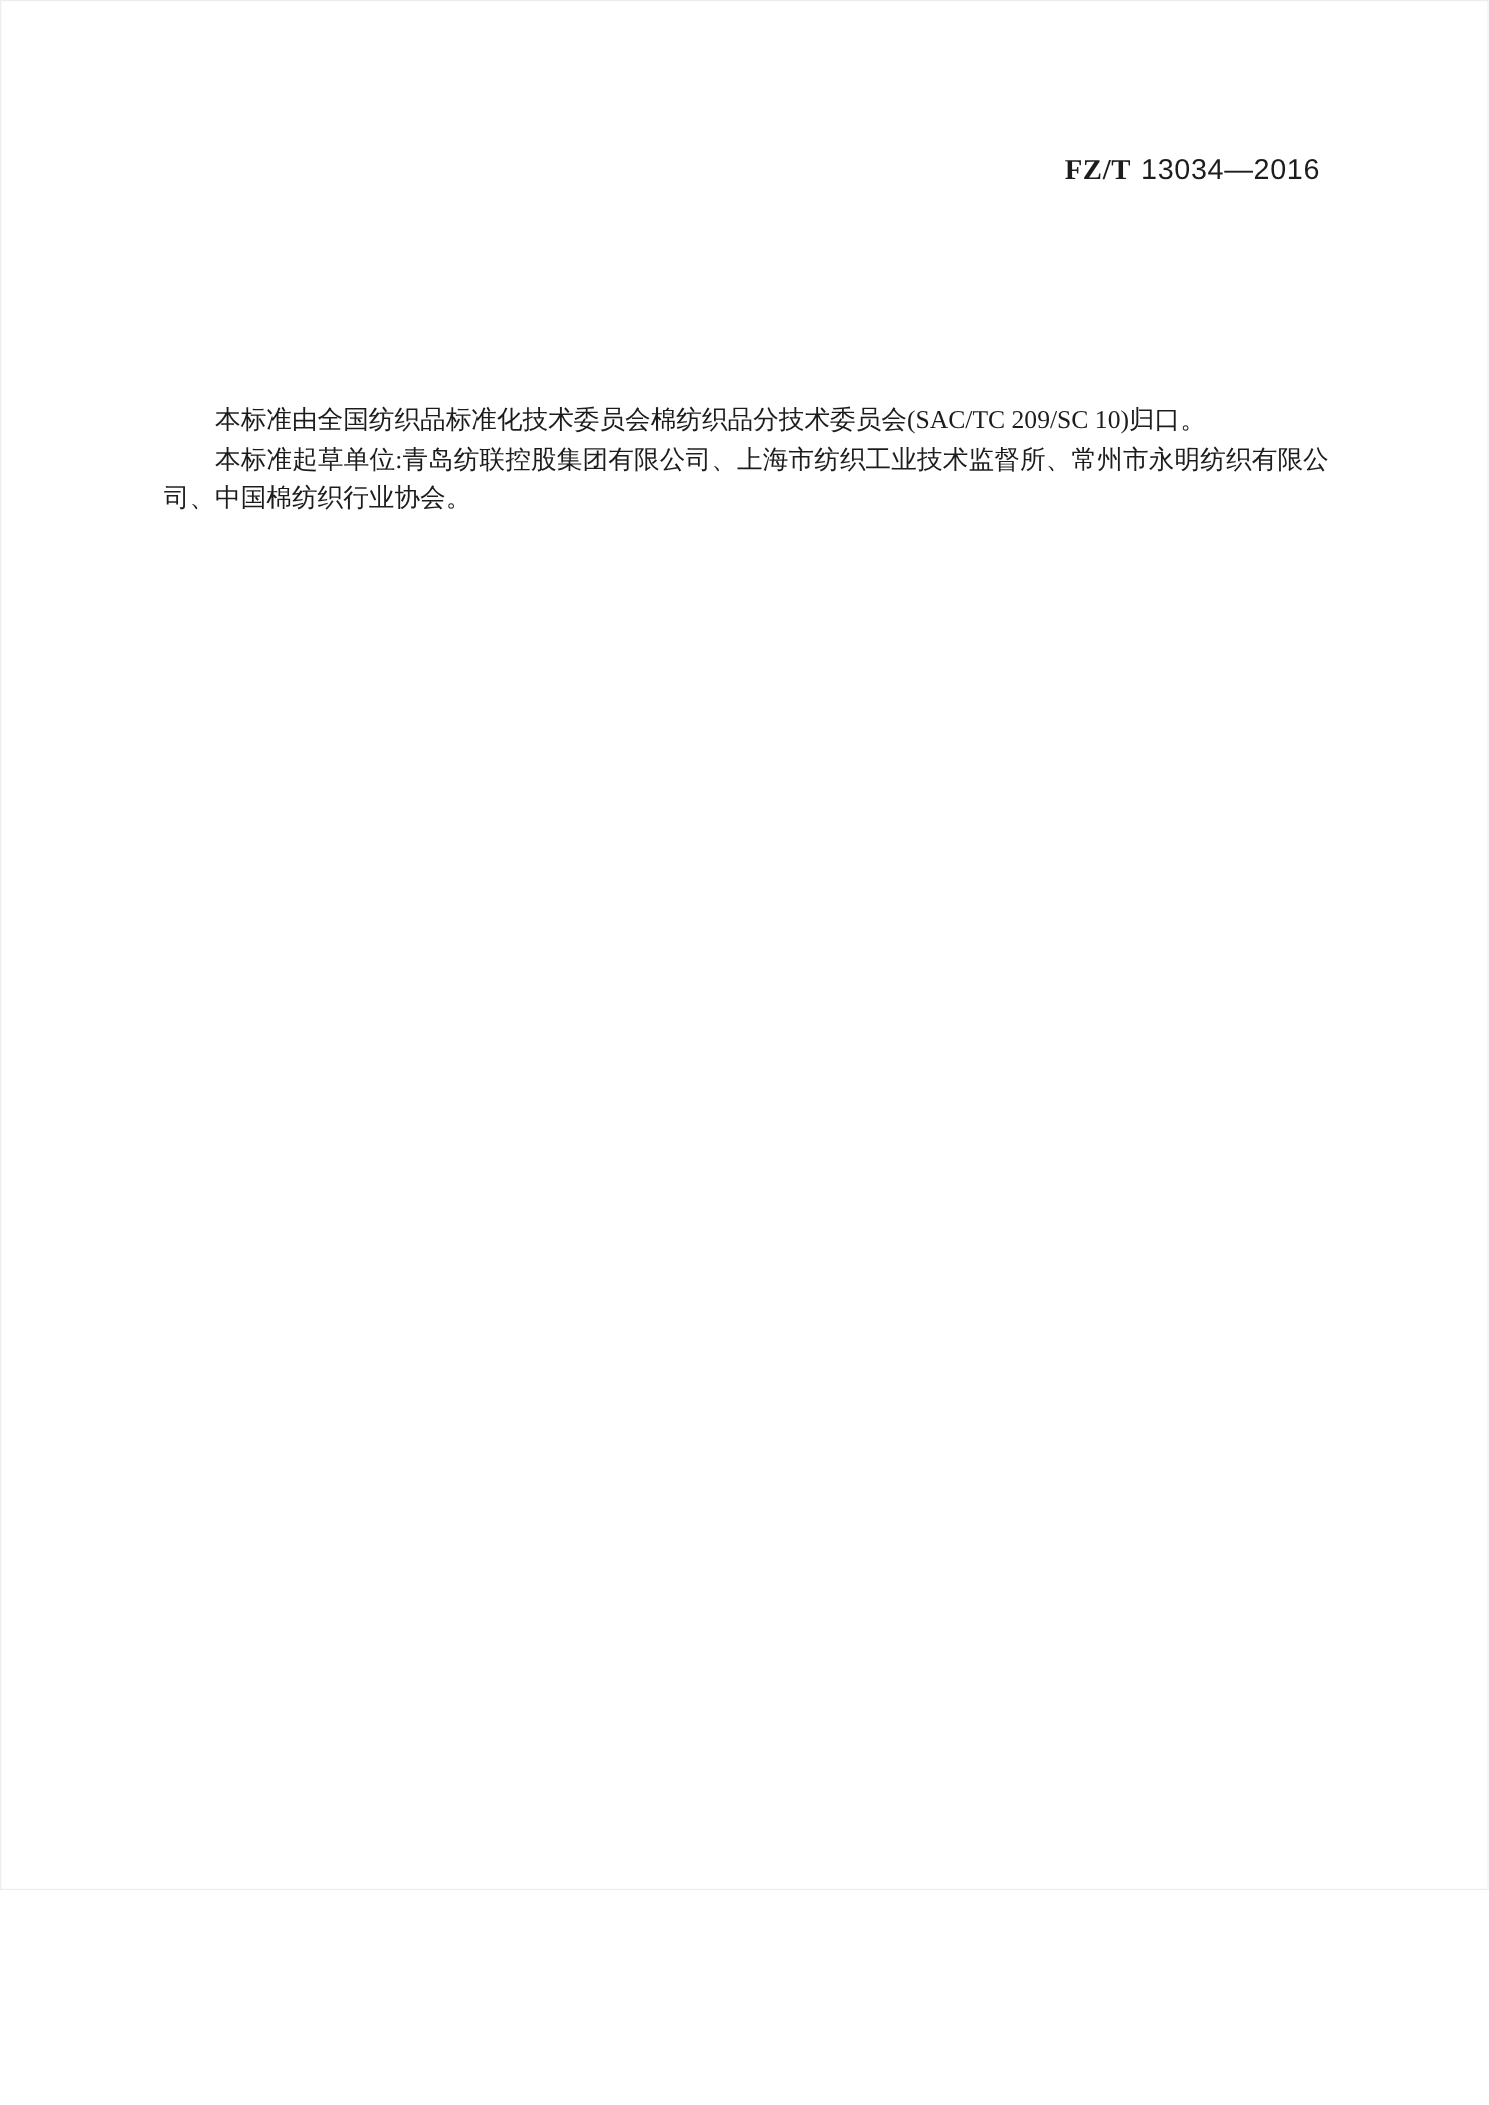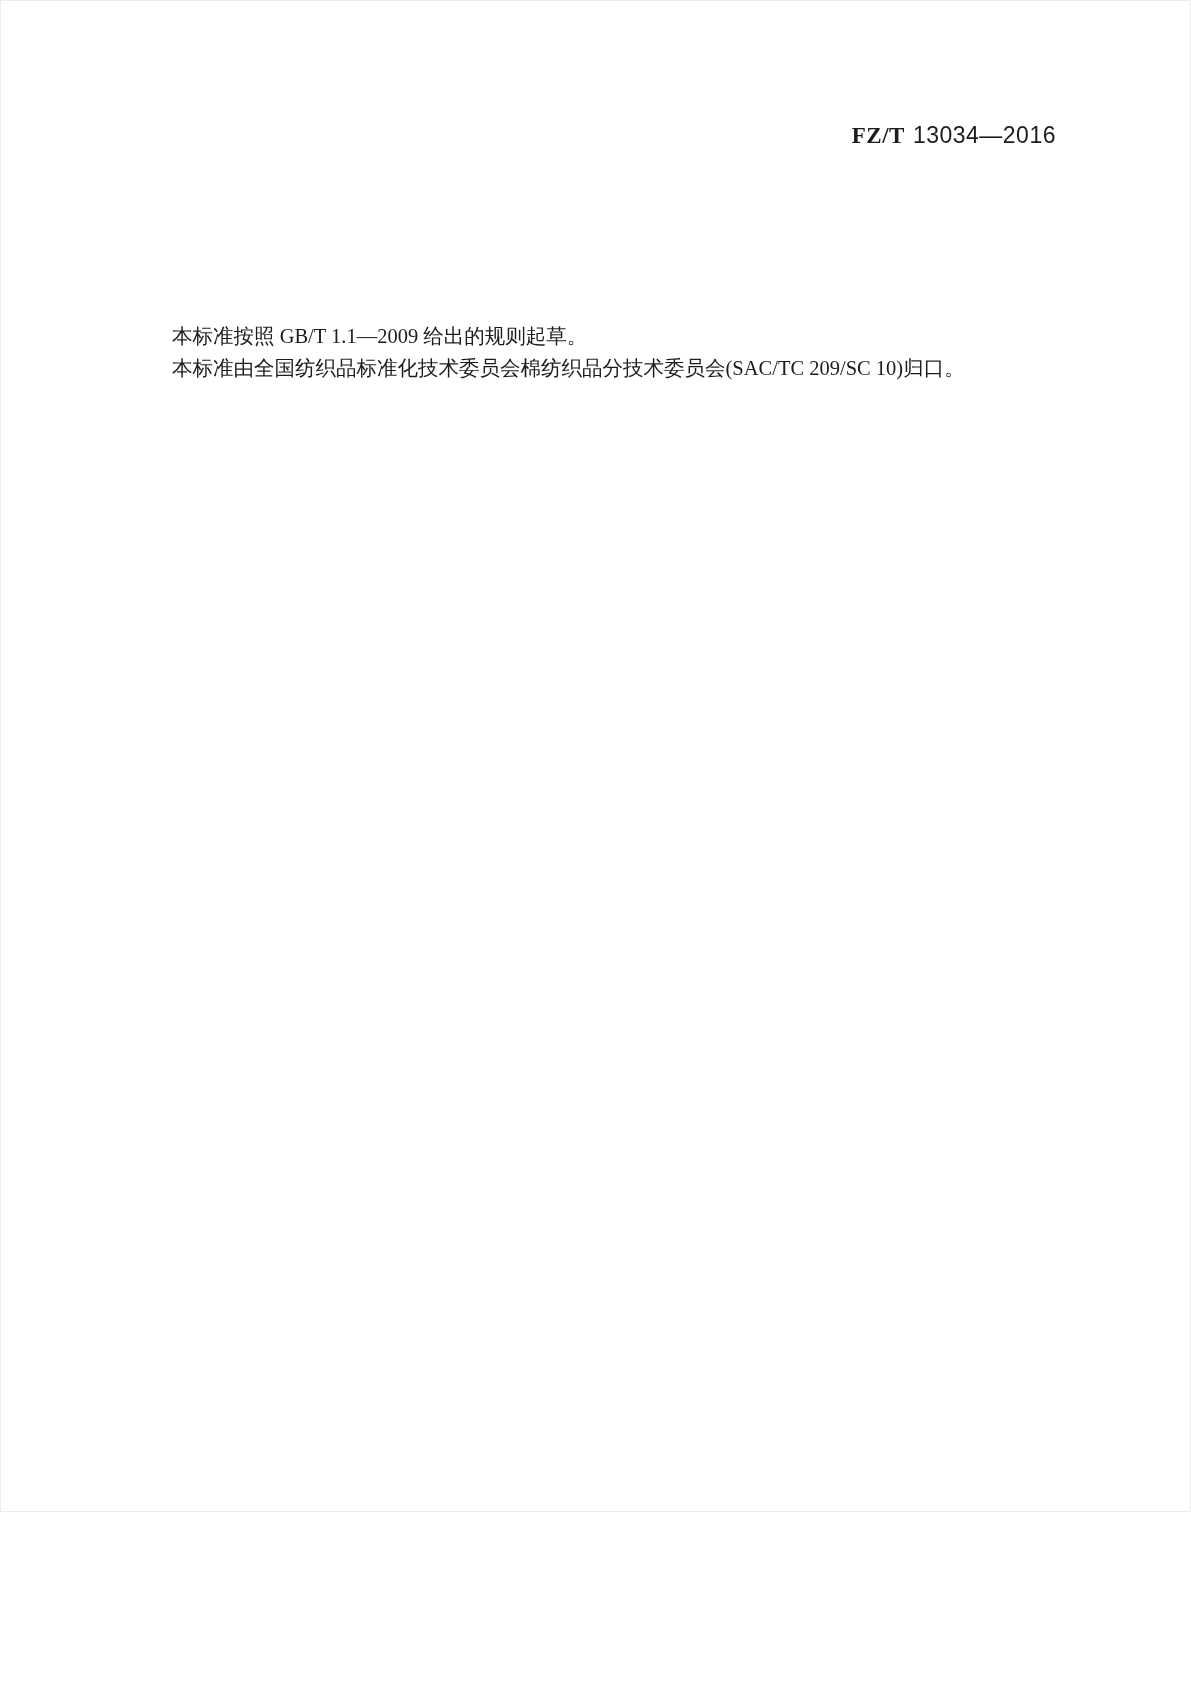--- a/index.html
+++ b/index.html
@@ -76,19 +76,19 @@
 <body>
 
 <div class="page">
 
   <div class="doc-code">
     <span class="code-prefix">FZ/T</span><span class="code-number">13034—2016</span>
   </div>
 
 
   <div class="foreword-body">
-    <p>本标准按照 GB/T 1.1—2009 给出的规则起草。</p>
     <p>本标准由全国纺织品标准化技术委员会棉纺织品分技术委员会(SAC/TC 209/SC 10)归口。</p>
+    <p>本标准起草单位:青岛纺联控股集团有限公司、上海市纺织工业技术监督所、常州市永明纺织有限公司、中国棉纺织行业协会。</p>
   </div>
 
   <div class="page-number">I</div>
 
 </div>
 
 </body></html>

